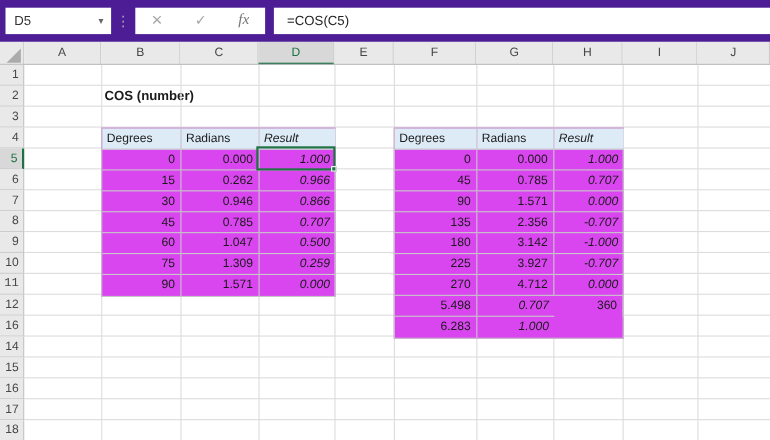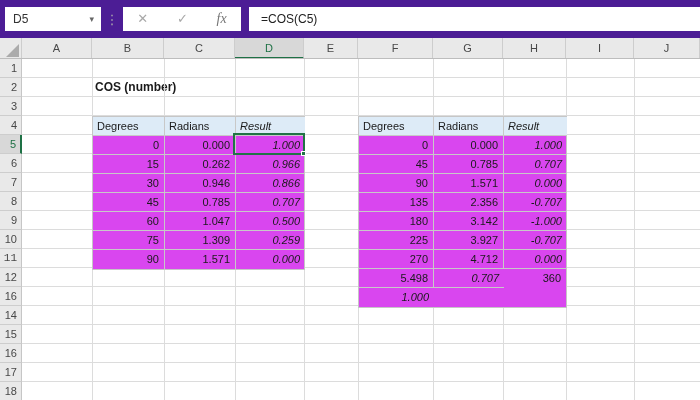--- a/index.html
+++ b/index.html
@@ -216,19 +216,20 @@
         <div class="cell num lastcol">-1.000</div>
         <div class="cell num">225</div>
         <div class="cell num">3.927</div>
         <div class="cell num lastcol">-0.707</div>
         <div class="cell num">270</div>
         <div class="cell num">4.712</div>
         <div class="cell num lastcol">0.000</div>
         <div class="cell num">5.498</div>
         <div class="cell num lastcol">0.707</div>
         <div class="cell num lastrow">360</div>
+        <div class="cell num lastrow">6.283</div>
         <div class="cell num lastcol lastrow">1.000</div>
       </div>
       <div class="selection" style="left: 233px; top: 95px; width: 72px; height: 22px;">
         <div class="handle"></div>
       </div>
     </div>
 </div>
 
 </body></html>

